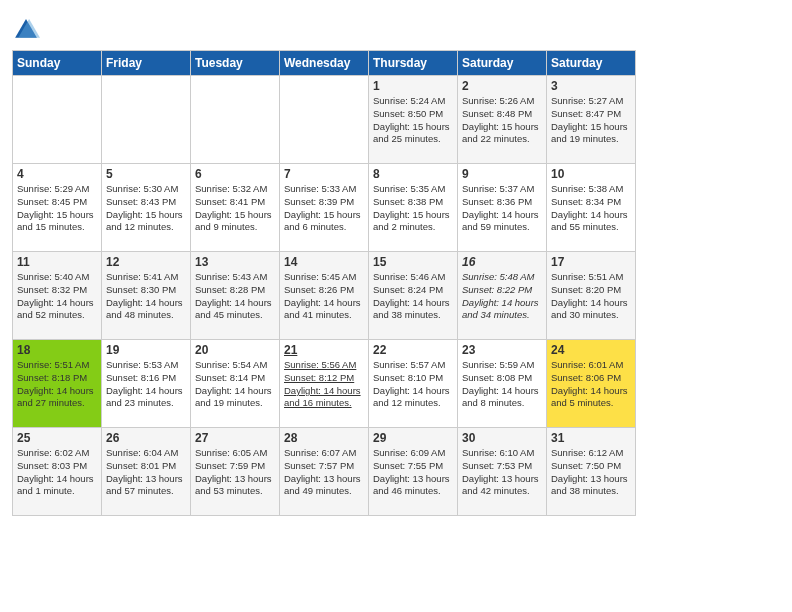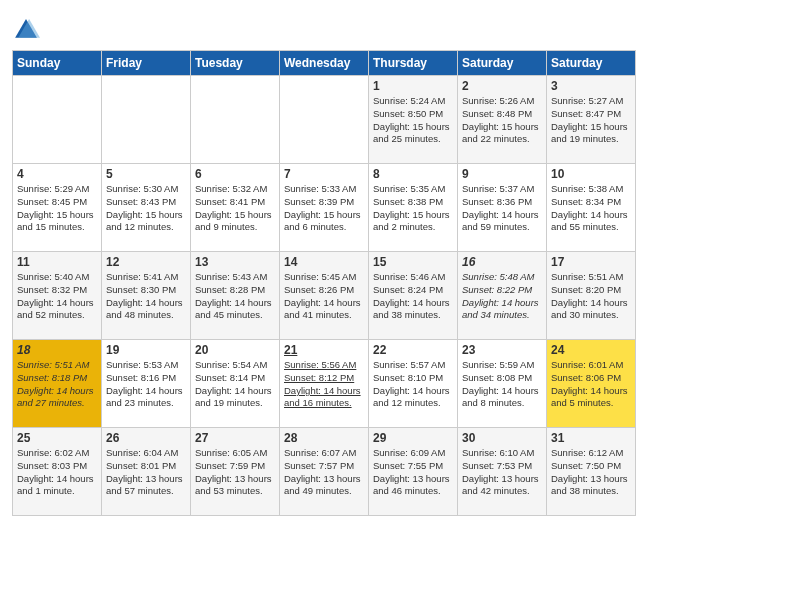--- a/index.html
+++ b/index.html
@@ -246,21 +246,21 @@
           </td>
           <td style="background-color: rgb(245, 245, 245);">
             <div class="day-num">17</div>
             <div class="day-info" style="white-space: pre-line;">Sunrise: 5:51 AM
 Sunset: 8:20 PM
 Daylight: 14 hours
 and 30 minutes.</div>
           </td>
         </tr>
         <tr>
-          <td style="background-color: #eab308; font-style: italic;">
+          <td style="background-color: #84cc16;">
             <div class="day-num">18</div>
             <div class="day-info" style="white-space: pre-line;">Sunrise: 5:51 AM
 Sunset: 8:18 PM
 Daylight: 14 hours
 and 27 minutes.</div>
           </td>
           <td style="background-color: rgb(255, 255, 255);">
             <div class="day-num">19</div>
             <div class="day-info" style="white-space: pre-line;">Sunrise: 5:53 AM
 Sunset: 8:16 PM

